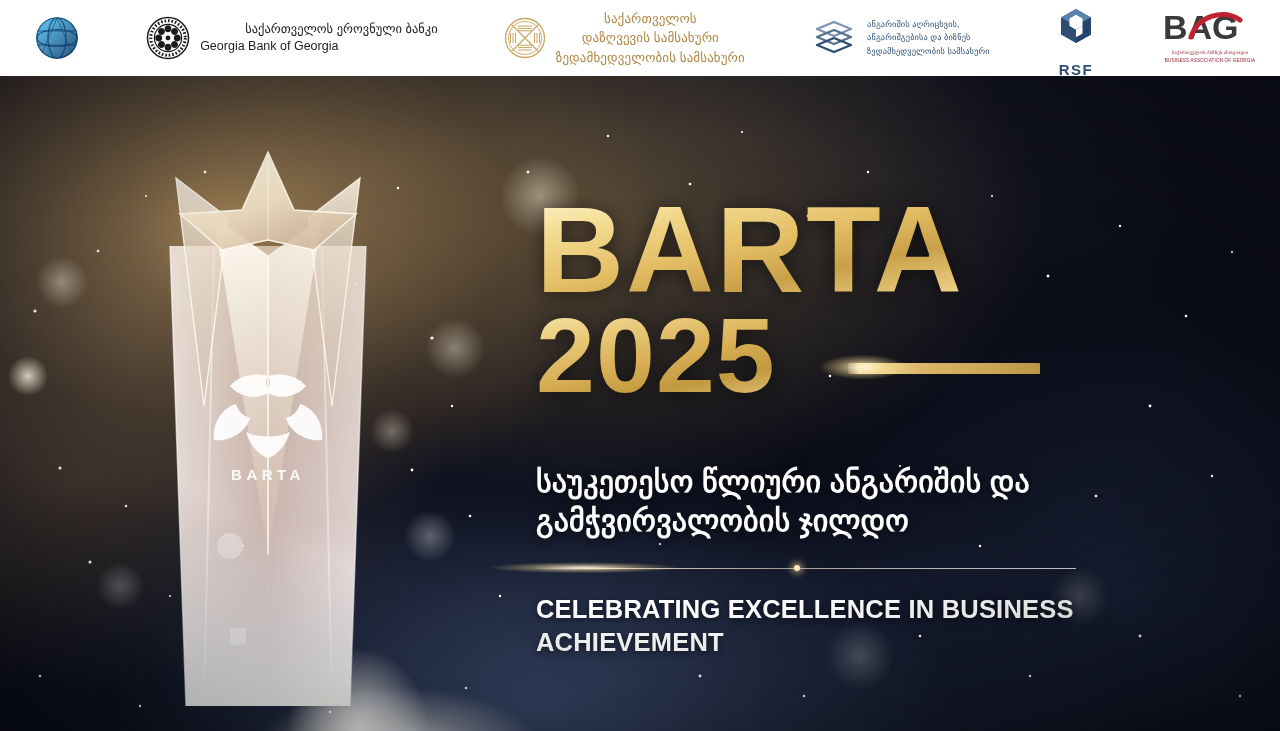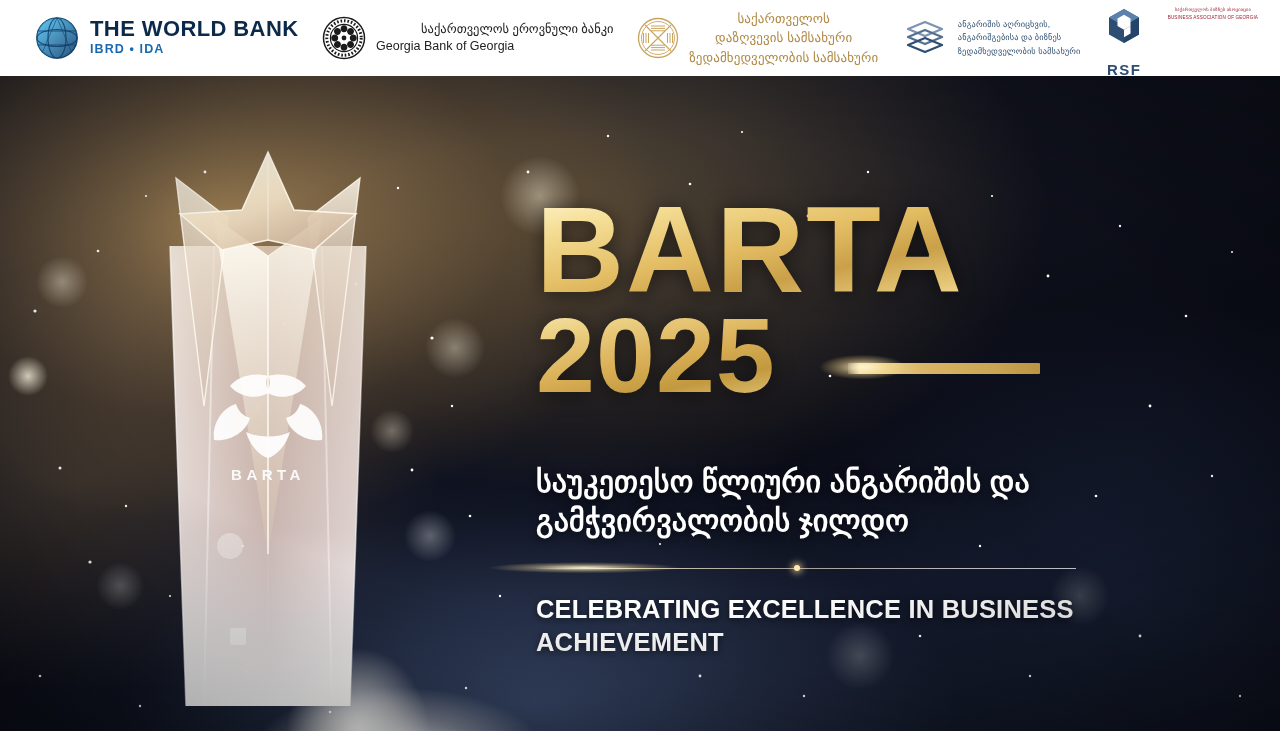--- a/index.html
+++ b/index.html
@@ -210,24 +210,20 @@
               <stop offset="1" stop-color="#0d3b66"></stop>
           </linearGradient>
         </defs>
         <circle cx="23" cy="23" r="20" fill="none" stroke="#0d3b66" stroke-width="1.6"></circle>
         <path d="M23 3 a20 20 0 0 1 0 40 a20 20 0 0 1 0-40" fill="url(#wbg)" opacity=".88"></path>
         <ellipse cx="23" cy="23" rx="9" ry="20" fill="none" stroke="#0d3b66" stroke-width="1.2" opacity=".8"></ellipse>
         <ellipse cx="23" cy="23" rx="20" ry="8.5" fill="none" stroke="#0d3b66" stroke-width="1.2" opacity=".8"></ellipse>
         <path d="M3.5 16 H42.5 M3.5 30 H42.5" stroke="#0d3b66" stroke-width="1.1" opacity=".75"></path>
         <path d="M23 3 L8 38 M23 3 L38 38" stroke="#0d3b66" stroke-width="1" opacity=".55" fill="none"></path>
       </svg>
-    </span>
-    <span>
-      <span class="wb-text-main">THE WORLD BANK</span>
-      <div class="wb-text-sub">IBRD • IDA</div>
     </span>
   </div>
 
   <span class="logo-sep"></span>
 
   <div class="logo">
     <span class="nbg-seal">
       <svg viewBox="0 0 44 44" width="44" height="44">
         <circle cx="22" cy="22" r="20.5" fill="none" stroke="#1b1b1b" stroke-width="1.5"></circle>
         <circle cx="22" cy="22" r="17.2" fill="none" stroke="#1b1b1b" stroke-width="3" stroke-dasharray="1.6 1.9"></circle>
@@ -308,20 +304,26 @@
         <path d="M13.5 11.5 L20 7.8 L26.5 11.5 L26.5 19 L20 22.8 L13.5 19 Z" fill="#ffffff"></path>
         <path d="M20 22.8 L26.5 19 L26.5 26.5 L20 30.3 Z" fill="#ffffff"></path>
       </svg>
     </span>
     <span class="rsf-txt">RSF</span>
   </div>
 
   <span class="logo-sep"></span>
 
   <div class="logo bag">
+    <span class="bag-mark">
+      <svg viewBox="0 0 96 42" width="96" height="42">
+        <text x="1" y="32" font-family="Liberation Sans, sans-serif" font-size="34" font-weight="bold" fill="#3a3a3a">BAG</text>
+        <path d="M29 30 C36 8, 62 2, 78 13" stroke="#c1222f" stroke-width="5" fill="none" stroke-linecap="round"></path>
+      </svg>
+    </span>
     <span class="bag-sub1">საქართველოს ბიზნეს ასოციაცია</span>
     <span class="bag-sub2">BUSINESS ASSOCIATION OF GEORGIA</span>
   </div>
 
 </div>
 
 <div class="hero">
 
   <div class="hero-blue"></div>
 

